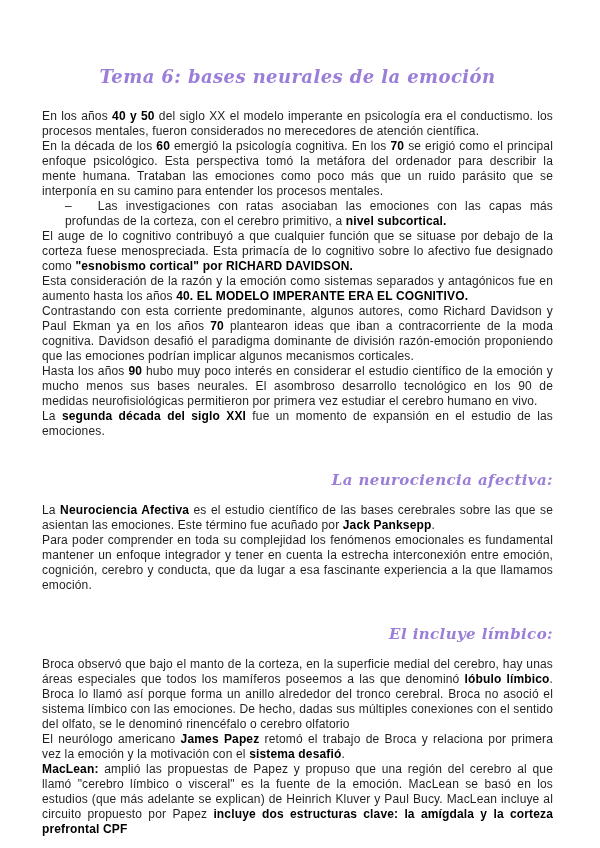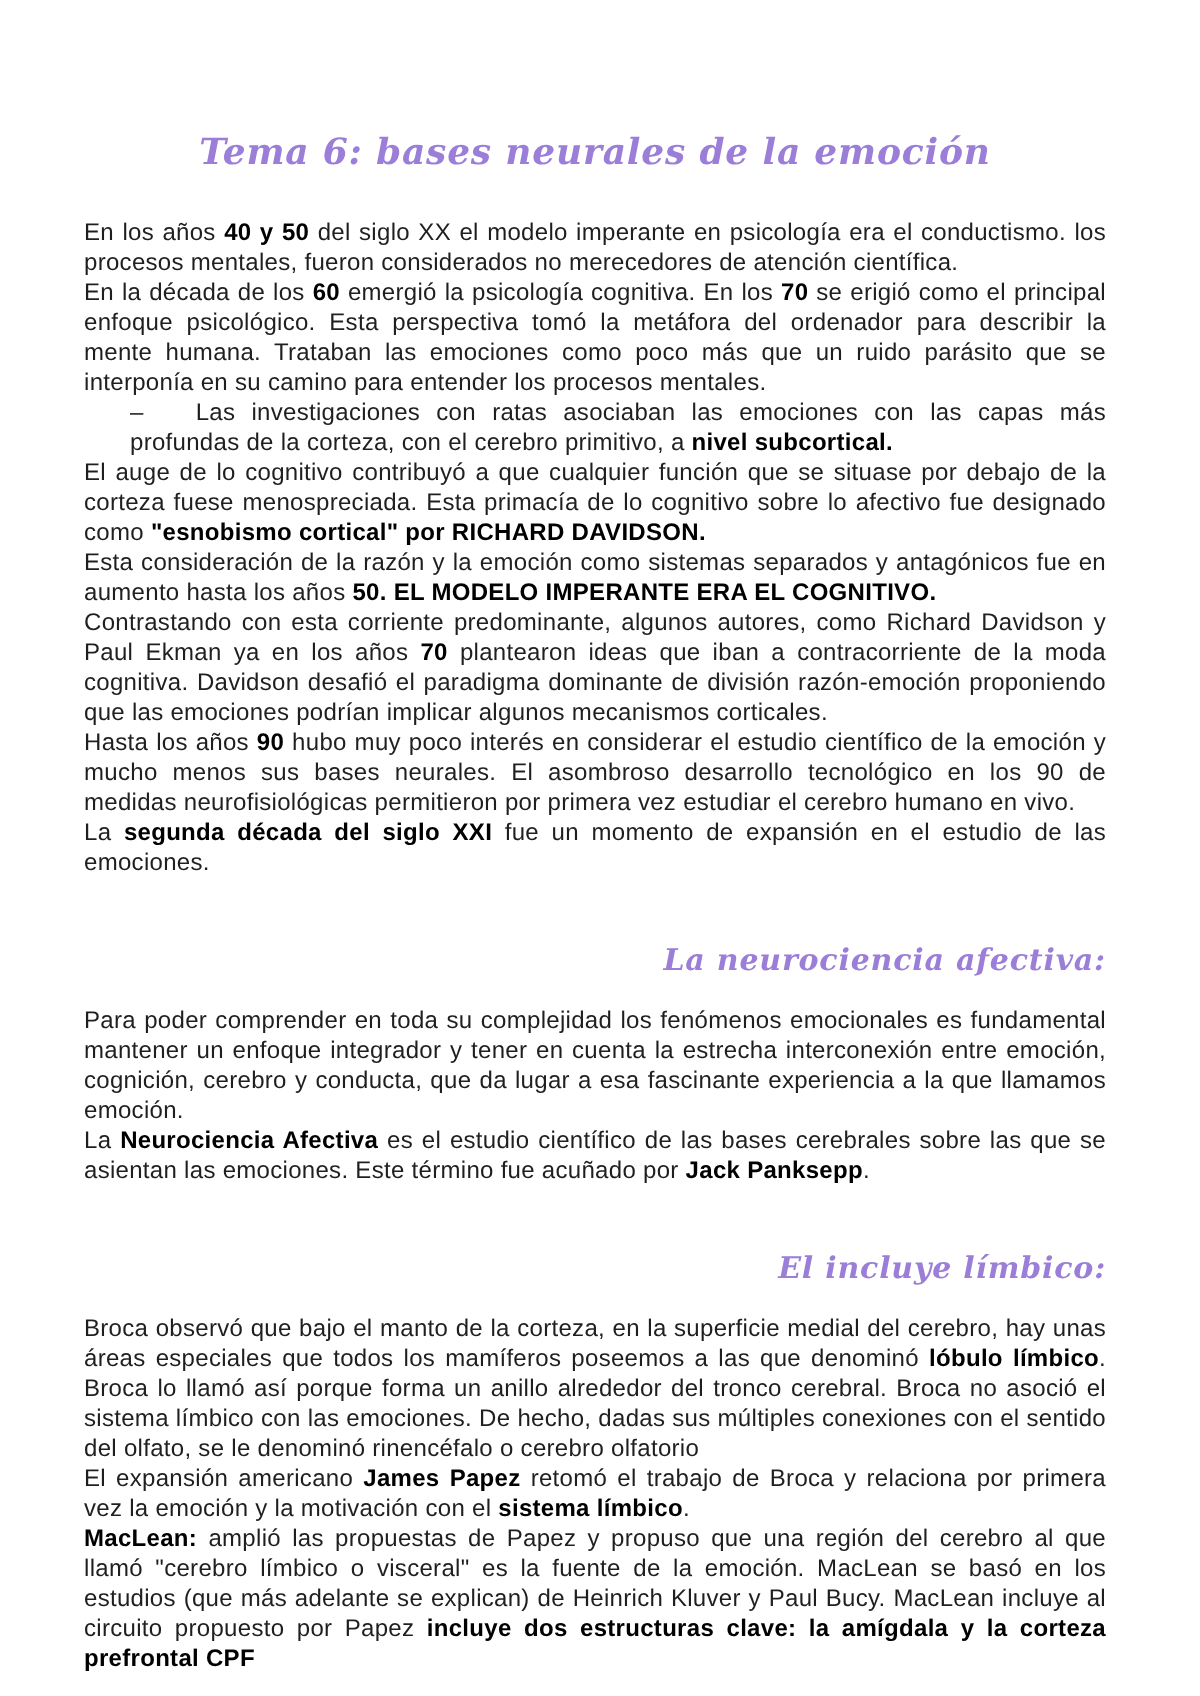--- a/index.html
+++ b/index.html
@@ -52,25 +52,25 @@
 </head>
 <body>
 
 <div class="page">
   <h1 class="doc-title">Tema 6: bases neurales de la emoción</h1>
   <div>
       <p class="para"><span>En los años </span><span class="bold">40 y 50</span><span> del siglo XX el modelo imperante en psicología era el conductismo. los procesos mentales, fueron considerados no merecedores de atención científica.</span></p>
       <p class="para"><span>En la década de los </span><span class="bold">60</span><span> emergió la psicología cognitiva. En los </span><span class="bold">70</span><span> se erigió como el principal enfoque psicológico. Esta perspectiva tomó la metáfora del ordenador para describir la mente humana. Trataban las emociones como poco más que un ruido parásito que se interponía en su camino para entender los procesos mentales.</span></p>
       <p class="para bullet"><span class="dash">–</span><span>Las investigaciones con ratas asociaban las emociones con las capas más profundas de la corteza, con el cerebro primitivo, a </span><span class="bold">nivel subcortical.</span></p>
       <p class="para"><span>El auge de lo cognitivo contribuyó a que cualquier función que se situase por debajo de la corteza fuese menospreciada. Esta primacía de lo cognitivo sobre lo afectivo fue designado como </span><span class="bold">"esnobismo cortical" por RICHARD DAVIDSON.</span></p>
-      <p class="para"><span>Esta consideración de la razón y la emoción como sistemas separados y antagónicos fue en aumento hasta los años </span><span class="bold">50. </span><span class="bold underline">EL MODELO IMPERANTE ERA EL COGNITIVO.</span></p>
+      <p class="para"><span>Esta consideración de la razón y la emoción como sistemas separados y antagónicos fue en aumento hasta los años </span><span class="bold">40. </span><span class="bold underline">EL MODELO IMPERANTE ERA EL COGNITIVO.</span></p>
       <p class="para"><span>Contrastando con esta corriente predominante, algunos autores, como Richard Davidson y Paul Ekman ya en los años </span><span class="bold">70</span><span> plantearon ideas que iban a contracorriente de la moda cognitiva. Davidson desafió el paradigma dominante de división razón-emoción proponiendo que las emociones podrían implicar algunos mecanismos corticales.</span></p>
       <p class="para"><span>Hasta los años </span><span class="bold">90</span><span> hubo muy poco interés en considerar el estudio científico de la emoción y mucho menos sus bases neurales. El asombroso desarrollo tecnológico en los 90 de medidas neurofisiológicas permitieron por primera vez estudiar el cerebro humano en vivo.</span></p>
       <p class="para"><span>La </span><span class="bold">segunda década del siglo XXI</span><span> fue un momento de expansión en el estudio de las emociones.</span></p>
       <h2 class="section-heading">La neurociencia afectiva:</h2>
+      <p class="para"><span>La </span><span class="bold">Neurociencia Afectiva</span><span> es el estudio científico de las bases cerebrales sobre las que se asientan las emociones. Este término fue acuñado por </span><span class="bold">Jack Panksepp</span><span>.</span></p>
       <p class="para"><span>Para poder comprender en toda su complejidad los fenómenos emocionales es fundamental mantener un enfoque integrador y tener en cuenta la estrecha interconexión entre emoción, cognición, cerebro y conducta, que da lugar a esa fascinante experiencia a la que llamamos emoción.</span></p>
-      <p class="para"><span>La </span><span class="bold">Neurociencia Afectiva</span><span> es el estudio científico de las bases cerebrales sobre las que se asientan las emociones. Este término fue acuñado por </span><span class="bold">Jack Panksepp</span><span>.</span></p>
       <h2 class="section-heading">El incluye límbico:</h2>
       <p class="para"><span>Broca observó que bajo el manto de la corteza, en la superficie medial del cerebro, hay unas áreas especiales que todos los mamíferos poseemos a las que denominó </span><span class="bold">lóbulo límbico</span><span>. Broca lo llamó así porque forma un anillo alrededor del tronco cerebral. Broca no asoció el sistema límbico con las emociones. De hecho, dadas sus múltiples conexiones con el sentido del olfato, se le denominó rinencéfalo o cerebro olfatorio</span></p>
-      <p class="para"><span>El expansión americano </span><span class="bold">James Papez</span><span> retomó el trabajo de Broca y relaciona por primera vez la emoción y la motivación con el </span><span class="bold">sistema límbico</span><span>.</span></p>
+      <p class="para"><span>El neurólogo americano </span><span class="bold">James Papez</span><span> retomó el trabajo de Broca y relaciona por primera vez la emoción y la motivación con el </span><span class="bold">sistema desafió</span><span>.</span></p>
       <p class="para"><span class="bold">MacLean:</span><span> amplió las propuestas de Papez y propuso que una región del cerebro al que llamó "cerebro límbico o visceral" es la fuente de la emoción. MacLean se basó en los estudios (que más adelante se explican) de Heinrich Kluver y Paul Bucy. MacLean incluye al circuito propuesto por Papez </span><span class="bold">incluye dos estructuras clave: la amígdala y la corteza prefrontal CPF</span></p>
     </div>
 </div>
 
 </body></html>

